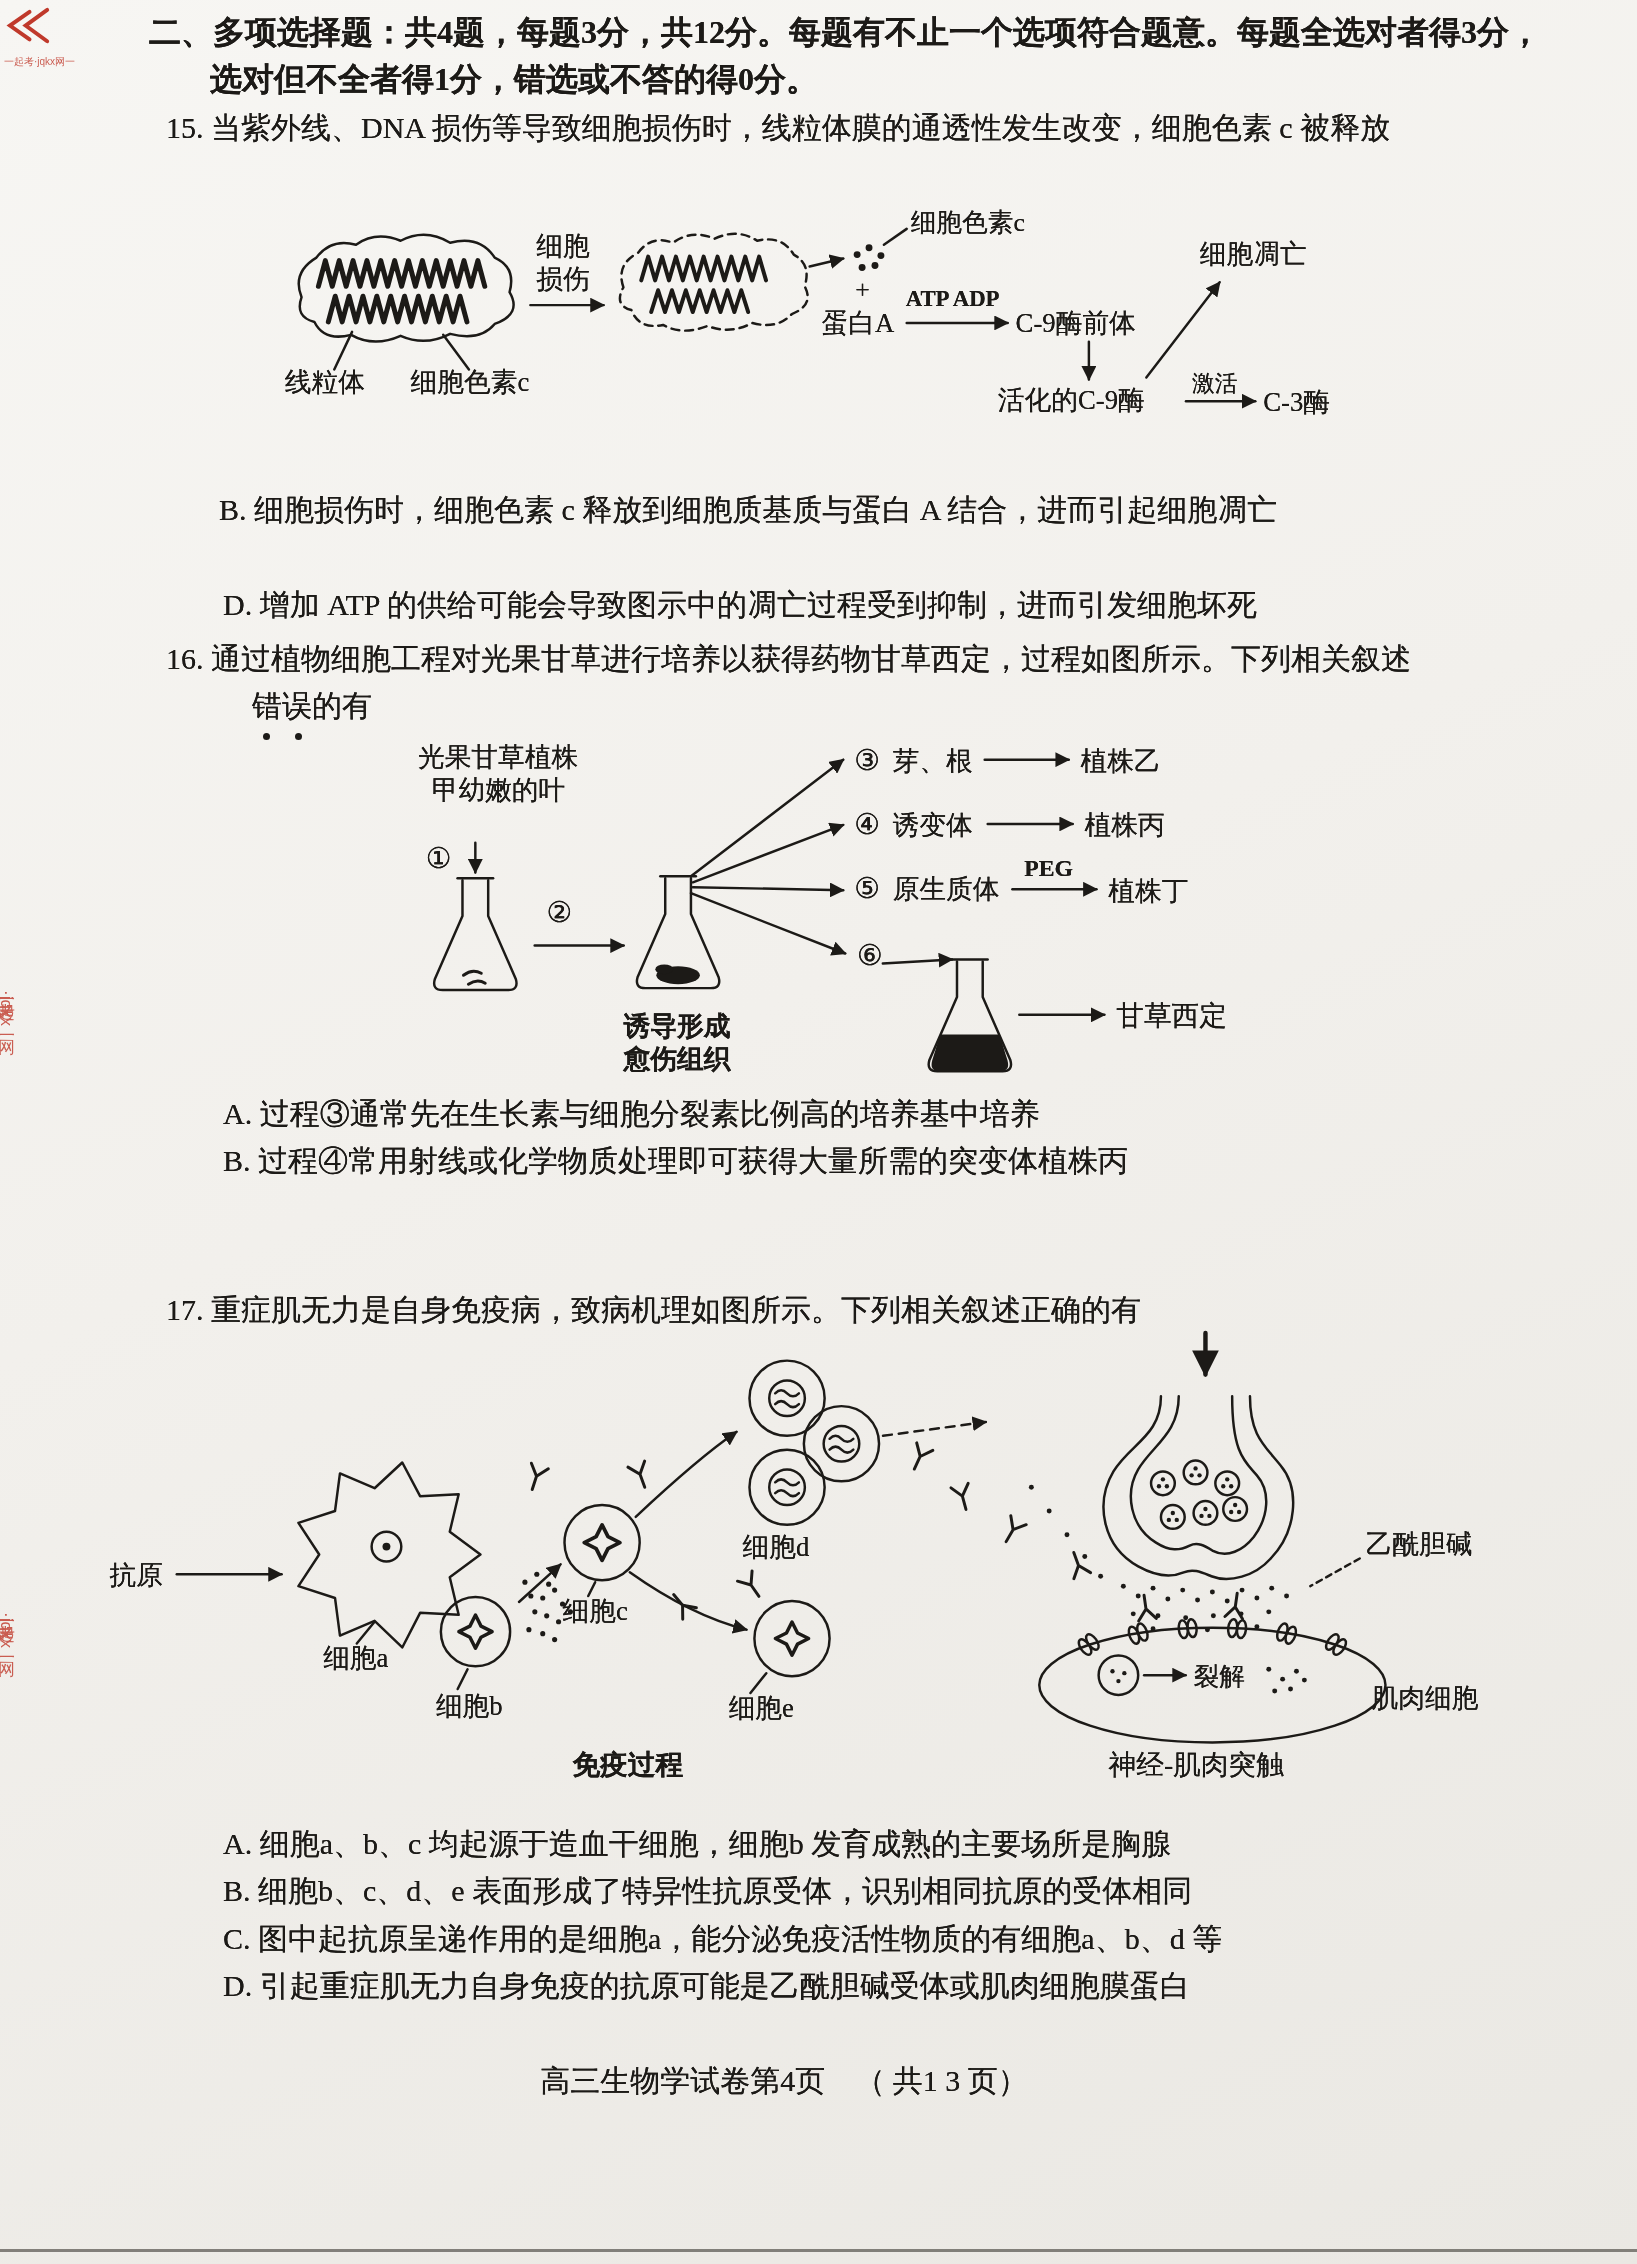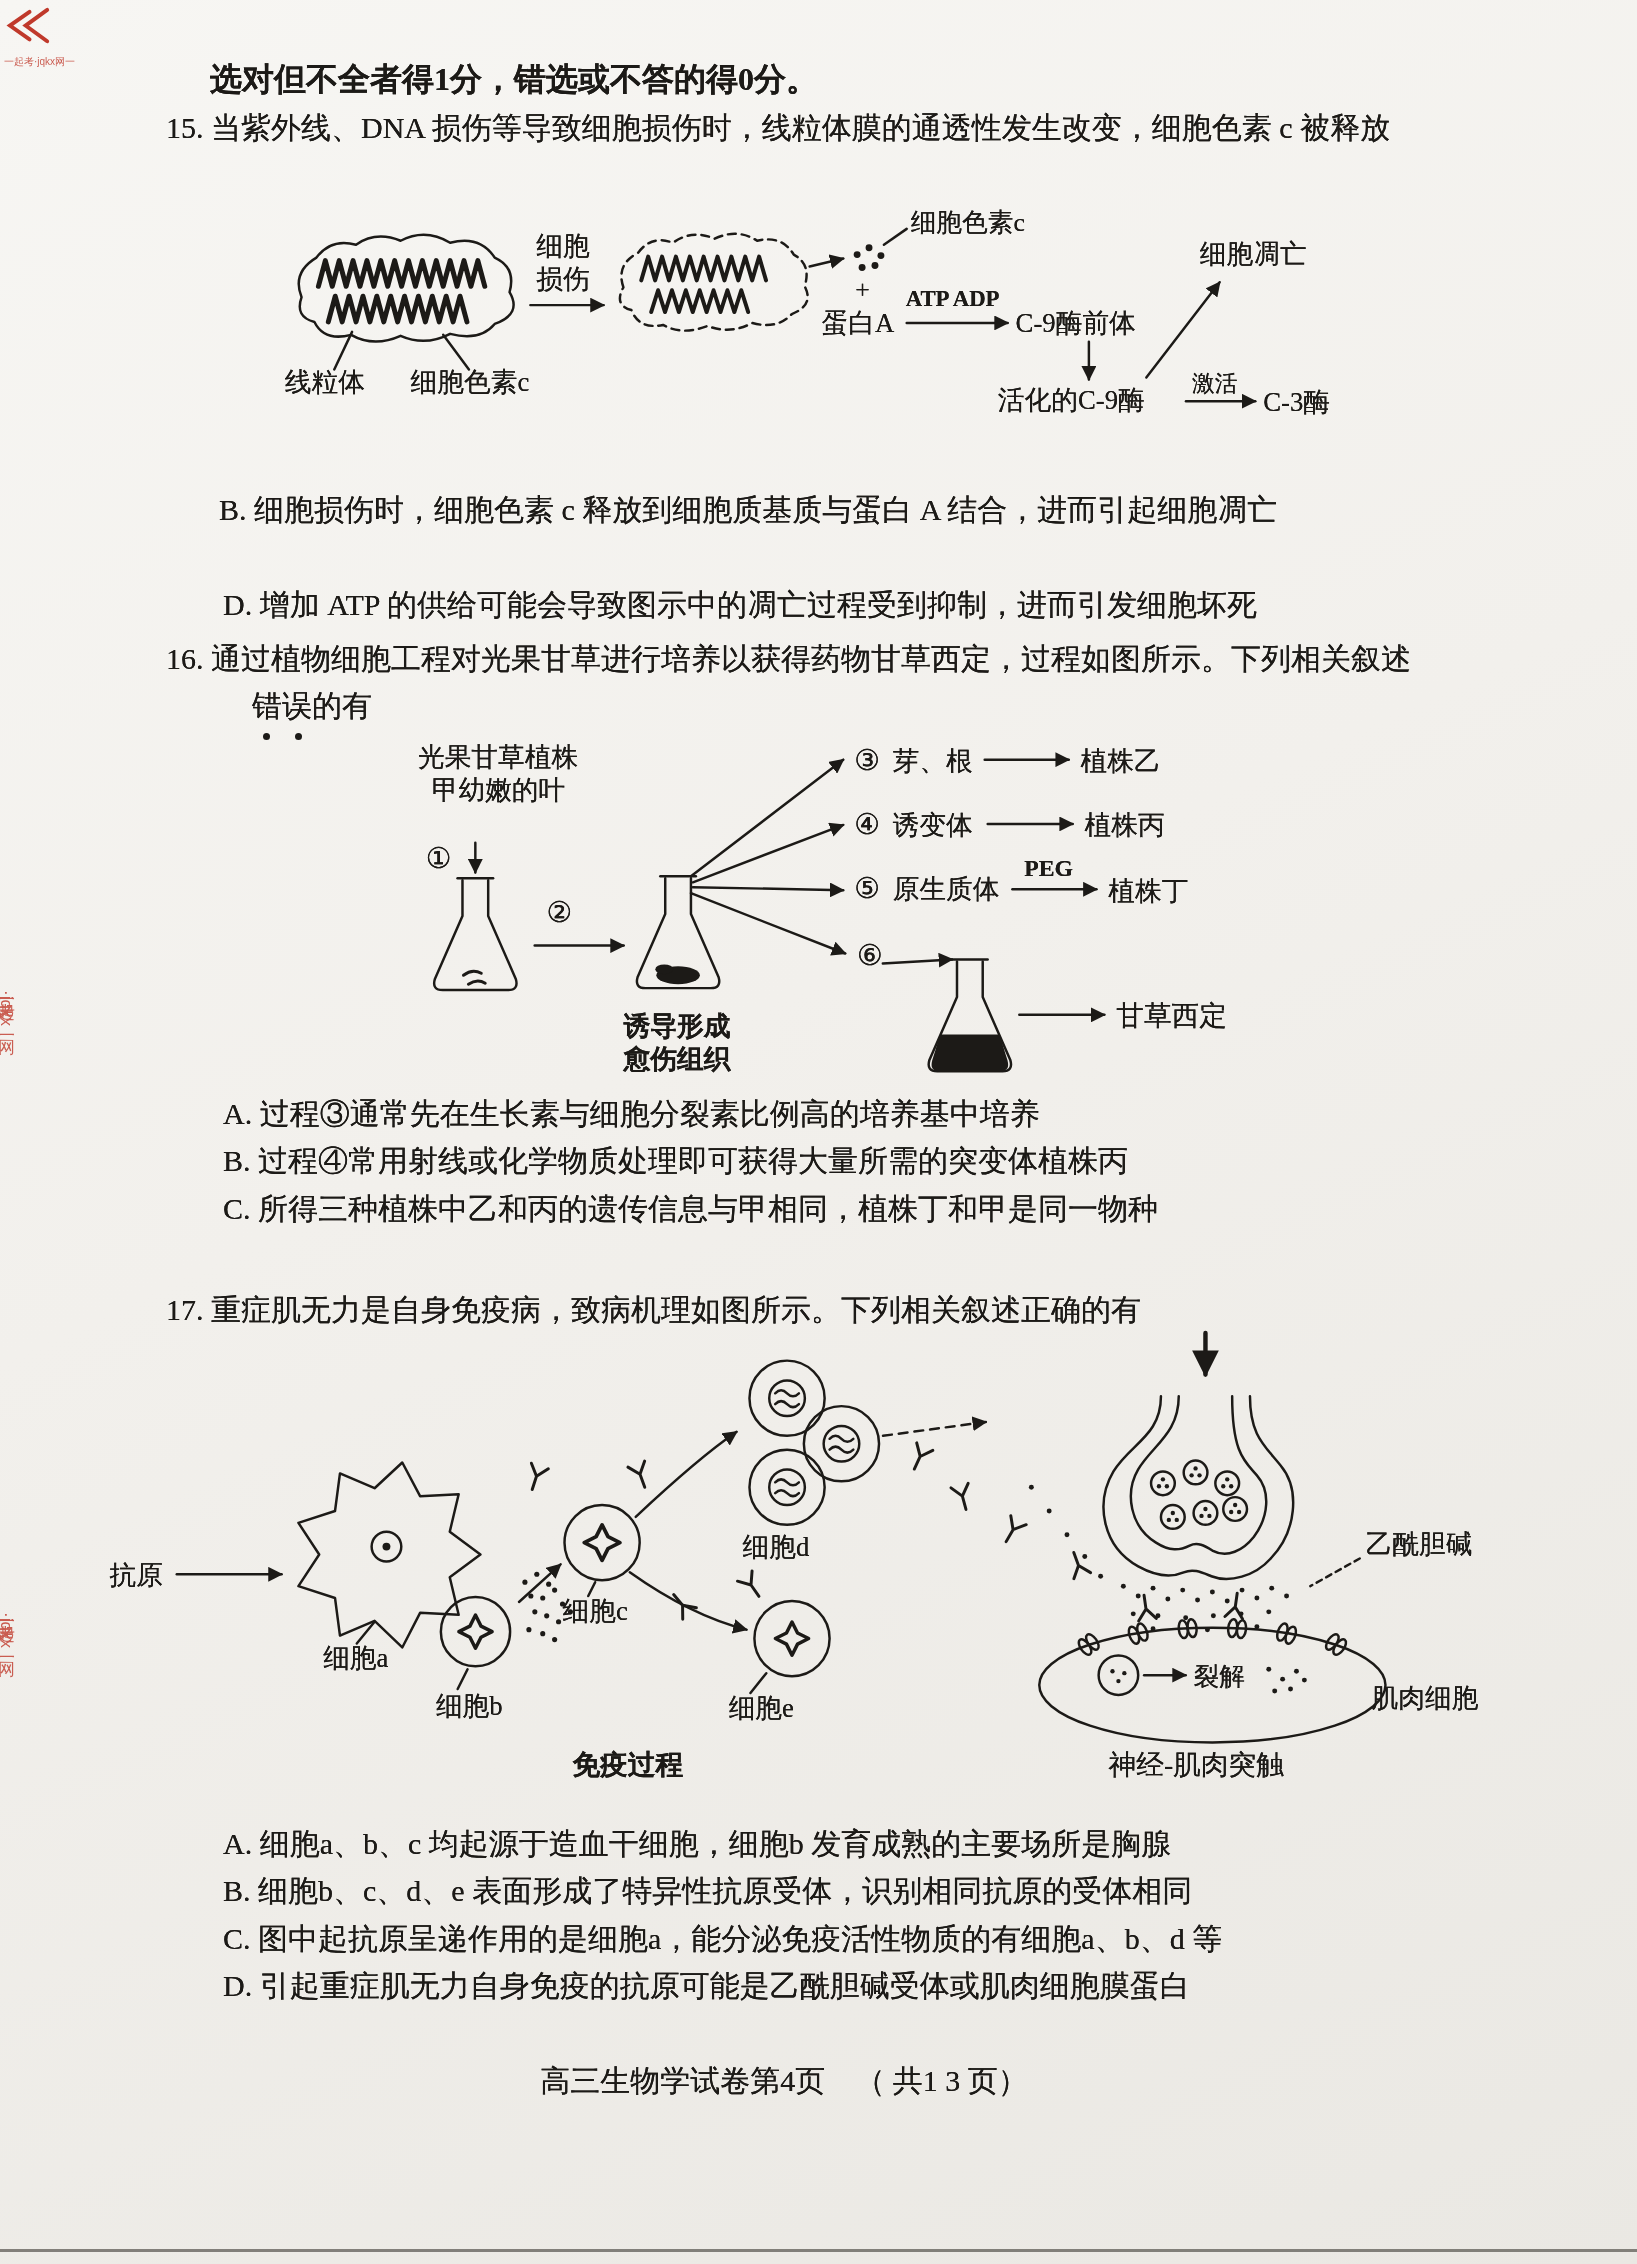--- a/index.html
+++ b/index.html
@@ -32,20 +32,21 @@
   <svg class="fig" style="left:2px;top:4px" width="59" height="51" viewBox="0 0 60 52">
     <g stroke="#c0392b" stroke-width="4" fill="none" stroke-linecap="round">
       <path d="M 28,8 L 8,22 L 28,36"></path>
       <path d="M 46,6 L 24,22 L 46,38"></path>
     </g>
   </svg>
   <div class="wm-small" style="left:4px;top:55px">一起考·jqkx网一</div>
   <div class="wm" style="left:-5px;top:990px">一起考·jqkx网一</div>
   <div class="wm" style="left:-5px;top:1612px">一起考·jqkx网一</div>
 
+  <div class="t b fs32" style="left:149px;top:14px">二、多项选择题：共4题，每题3分，共12分。每题有不止一个选项符合题意。每题全选对者得3分，</div>
   <div class="t b fs32" style="left:210px;top:61px">选对但不全者得1分，错选或不答的得0分。</div>
 
   <div class="t" style="left:166px;top:111px">15. 当紫外线、DNA 损伤等导致细胞损伤时，线粒体膜的通透性发生改变，细胞色素 c 被释放</div>
 
   <svg class="fig" style="left:257px;top:203px" width="1129" height="228" viewBox="0 0 1140 230">
     <defs>
       <marker id="ah" viewBox="0 0 10 10" refX="9" refY="5" markerWidth="6" markerHeight="6" orient="auto-start-reverse">
         <path d="M0,0 L10,5 L0,10 z" fill="#1c1a17" stroke="none"></path>
       </marker>
       <g id="ab">
@@ -176,21 +177,20 @@
       <text x="655" y="150" font-size="24" font-weight="bold">PEG</text>
       <text x="740" y="174">植株丁</text>
       <text x="748" y="300" font-size="28">甘草西定</text>
       <text x="250" y="310" font-weight="bold">诱导形成</text>
       <text x="250" y="344" font-weight="bold">愈伤组织</text>
     </g>
   </svg>
 
   <div class="t" style="left:223px;top:1097px">A. 过程③通常先在生长素与细胞分裂素比例高的培养基中培养</div>
   <div class="t" style="left:223px;top:1144px">B. 过程④常用射线或化学物质处理即可获得大量所需的突变体植株丙</div>
-  <div class="t" style="left:223px;top:1192px">C. 所得三种植株中乙和丙的遗传信息与甲相同，植株丁和甲是同一物种</div>
 
   <div class="t" style="left:166px;top:1293px">17. 重症肌无力是自身免疫病，致病机理如图所示。下列相关叙述正确的有</div>
 
   <svg class="fig" style="left:89px;top:1327px" width="1406" height="455" viewBox="0 0 1420 460">
     <g stroke="#1c1a17" stroke-width="2.5" fill="none" stroke-linecap="round" stroke-linejoin="round">
       <line x1="88" y1="250" x2="194" y2="250" marker-end="url(#ah)"></line>
       <g>
         <polygon points="395,230 364,253 373,291 334,289 316,324 288,297 253,312 248,274 211,262 232,230 211,198 248,186 253,148 288,163 316,137 334,171 373,169 364,207"></polygon>
         <circle cx="300" cy="222" r="15"></circle>
         <circle cx="300" cy="222" r="4" fill="#1c1a17" stroke="none"></circle>

